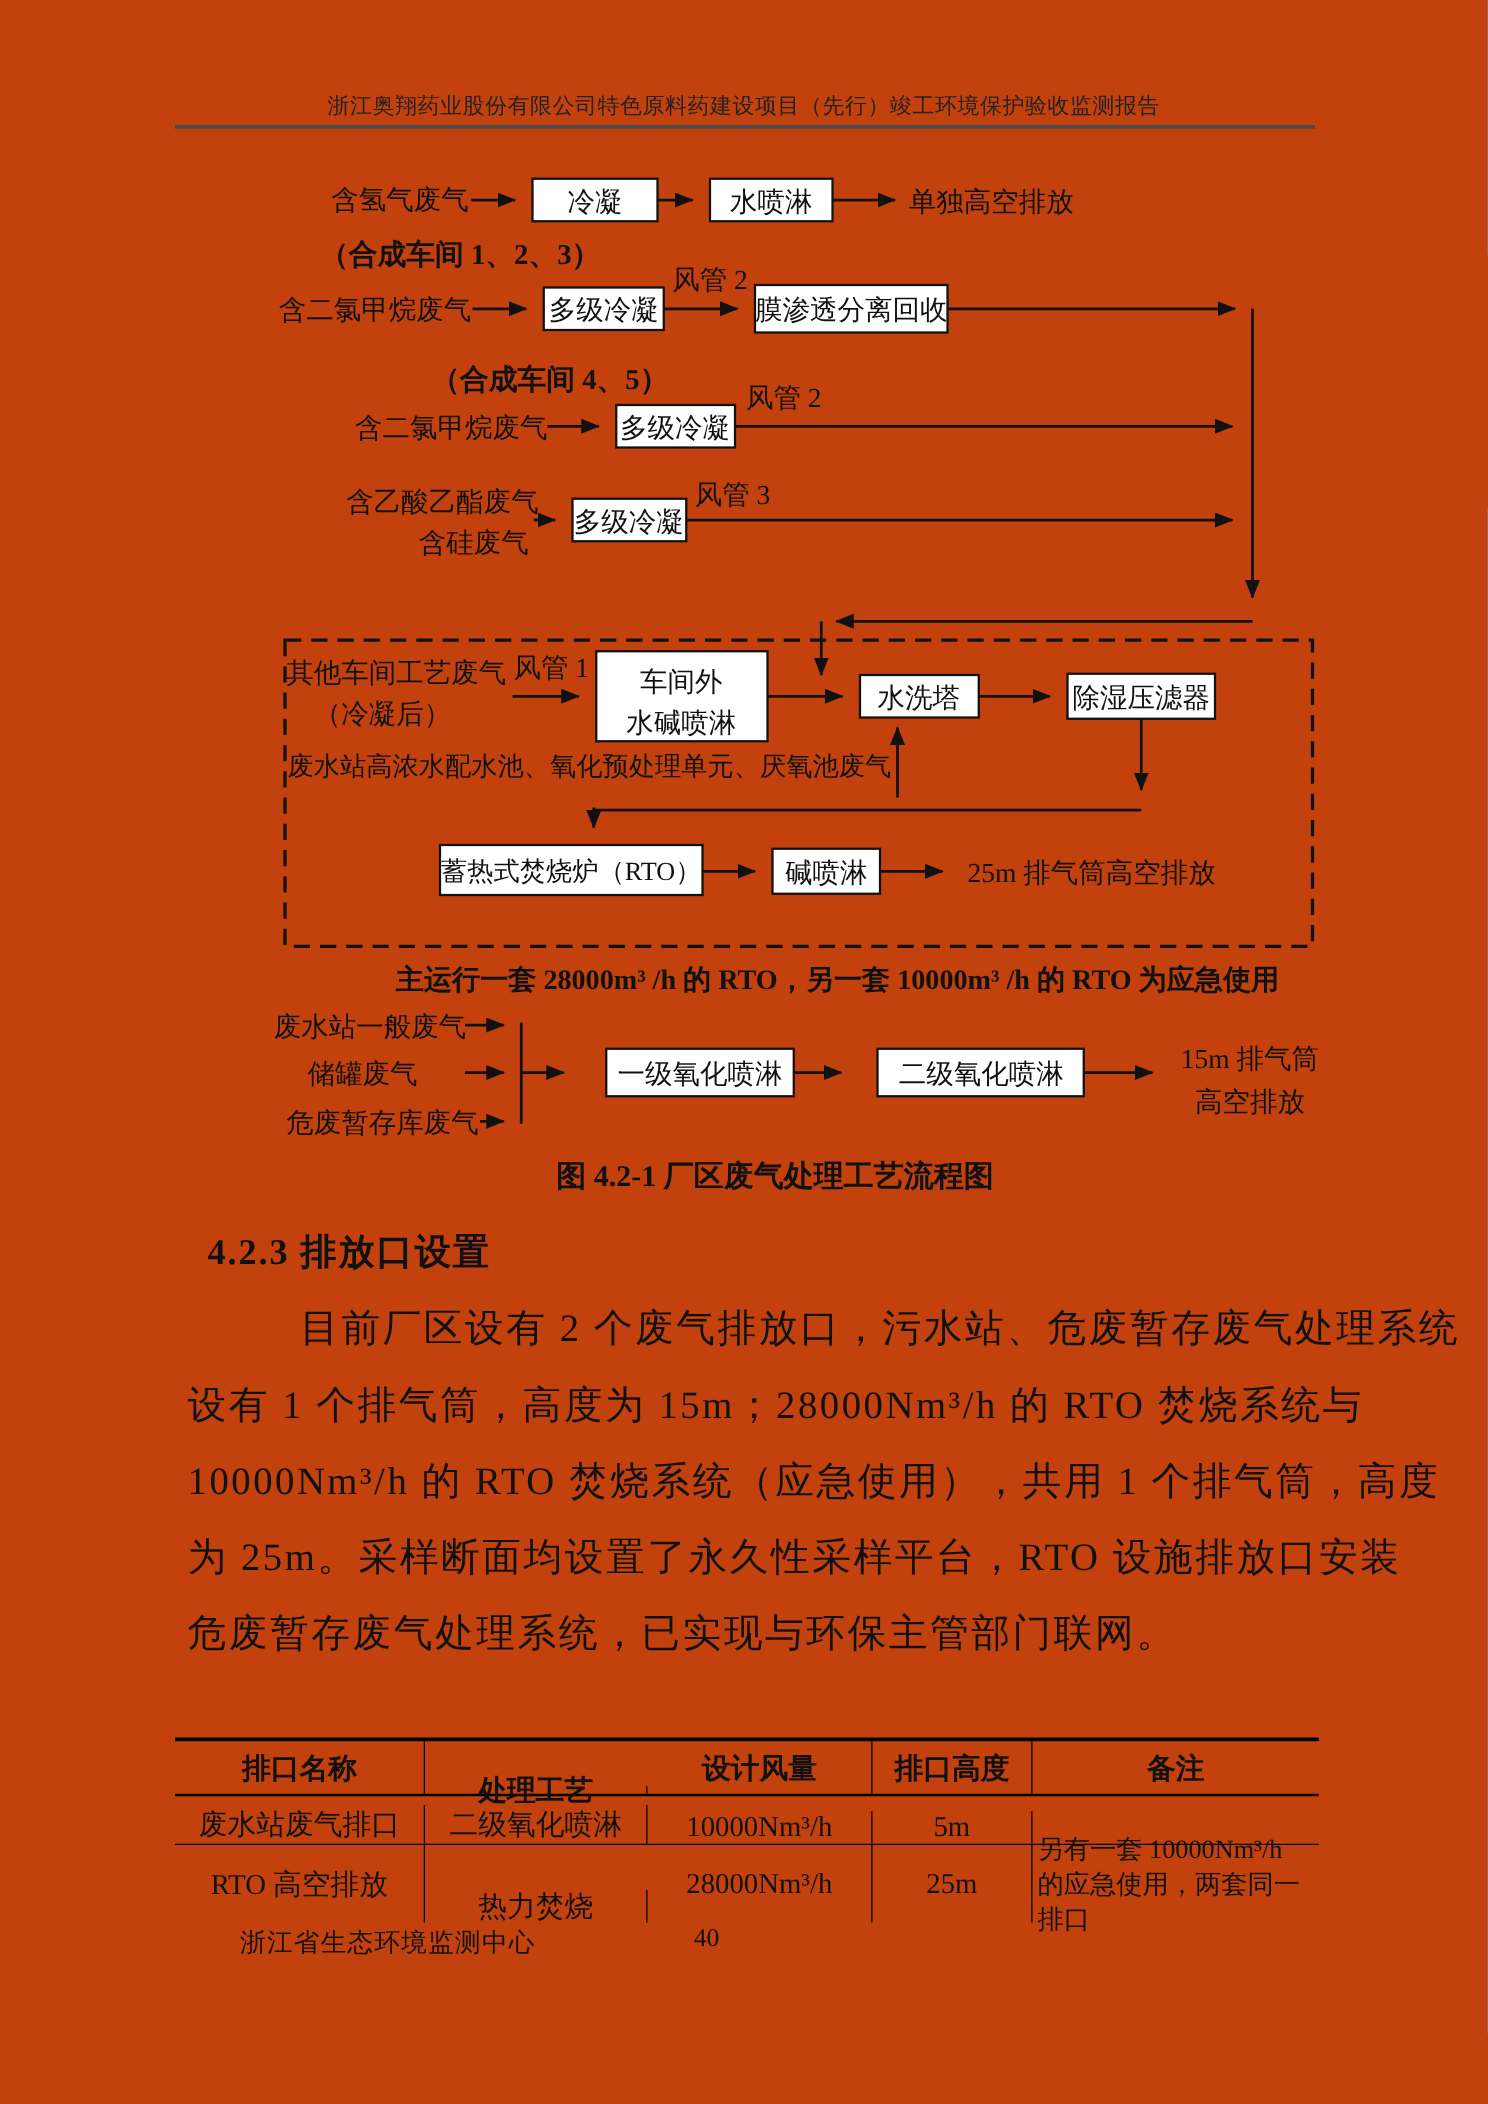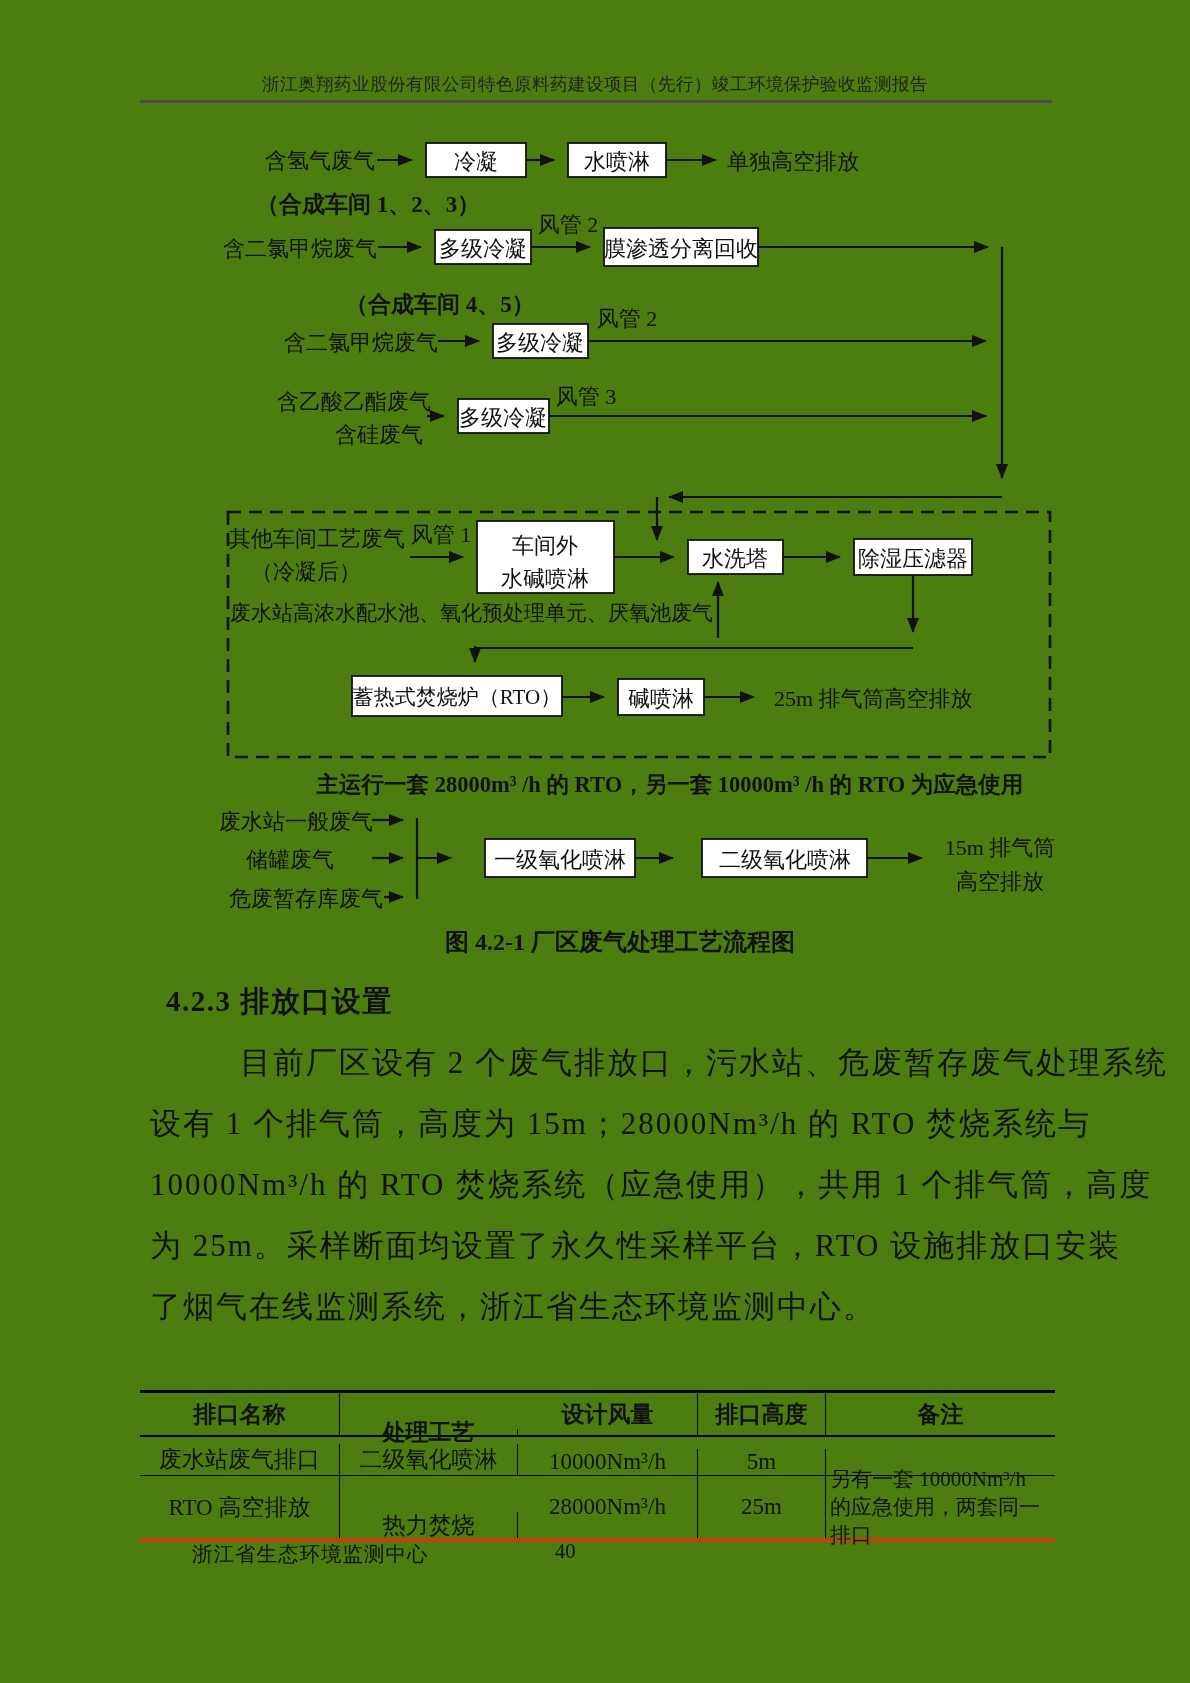--- a/index.html
+++ b/index.html
@@ -1,17 +1,17 @@
 <!DOCTYPE html>
 <html><head>
 <meta charset="utf-8">
 <style>
   html,body{margin:0;padding:0;background:#888;}
   .page{
-    position:relative;width:1190px;height:1683px;background:#4d7c0f;margin:0 auto;
+    position:relative;width:1190px;height:1683px;background:#c2410c;margin:0 auto;
     font-family:"Liberation Serif","DejaVu Serif",serif;color:#111;overflow:hidden;
   }
   .hdr{
     position:absolute;top:72px;left:0;width:1190px;text-align:center;
     font-size:17.5px;color:#222;letter-spacing:.5px;
   }
   .hdr-rule{position:absolute;top:100px;left:140px;width:912px;height:3px;background:#4a4a4a;}
   svg text{font-family:"Liberation Serif","DejaVu Serif",serif;fill:#111;font-size:22px;}
   svg .b{font-weight:bold;font-size:23px;}
   svg .s21{font-size:21px;}
@@ -173,21 +173,21 @@
     <text class="figcap" x="620" y="942" text-anchor="middle" dominant-baseline="central">图 4.2-1 厂区废气处理工艺流程图</text>
   </svg>
 
   <div class="h423">4.2.3 排放口设置</div>
 
   <div class="para">
     <div class="pline first">目前厂区设有 2 个废气排放口，污水站、危废暂存废气处理系统</div>
     <div class="pline">设有 1 个排气筒，高度为 15m；28000Nm³/h 的 RTO 焚烧系统与</div>
     <div class="pline">10000Nm³/h 的 RTO 焚烧系统（应急使用），共用 1 个排气筒，高度</div>
     <div class="pline">为 25m。采样断面均设置了永久性采样平台，RTO 设施排放口安装</div>
-    <div class="pline">了烟气在线监测系统，浙江省生态环境监测中心。</div>
+    <div class="pline">危废暂存废气处理系统，已实现与环保主管部门联网。</div>
   </div>
 
 
   <div class="tbl">
     <div class="tr head">
       <div class="td c0">排口名称</div>
       <div class="td c1">处理工艺</div>
       <div class="td c2">设计风量</div>
       <div class="td c3">排口高度</div>
       <div class="td c4">备注</div>

